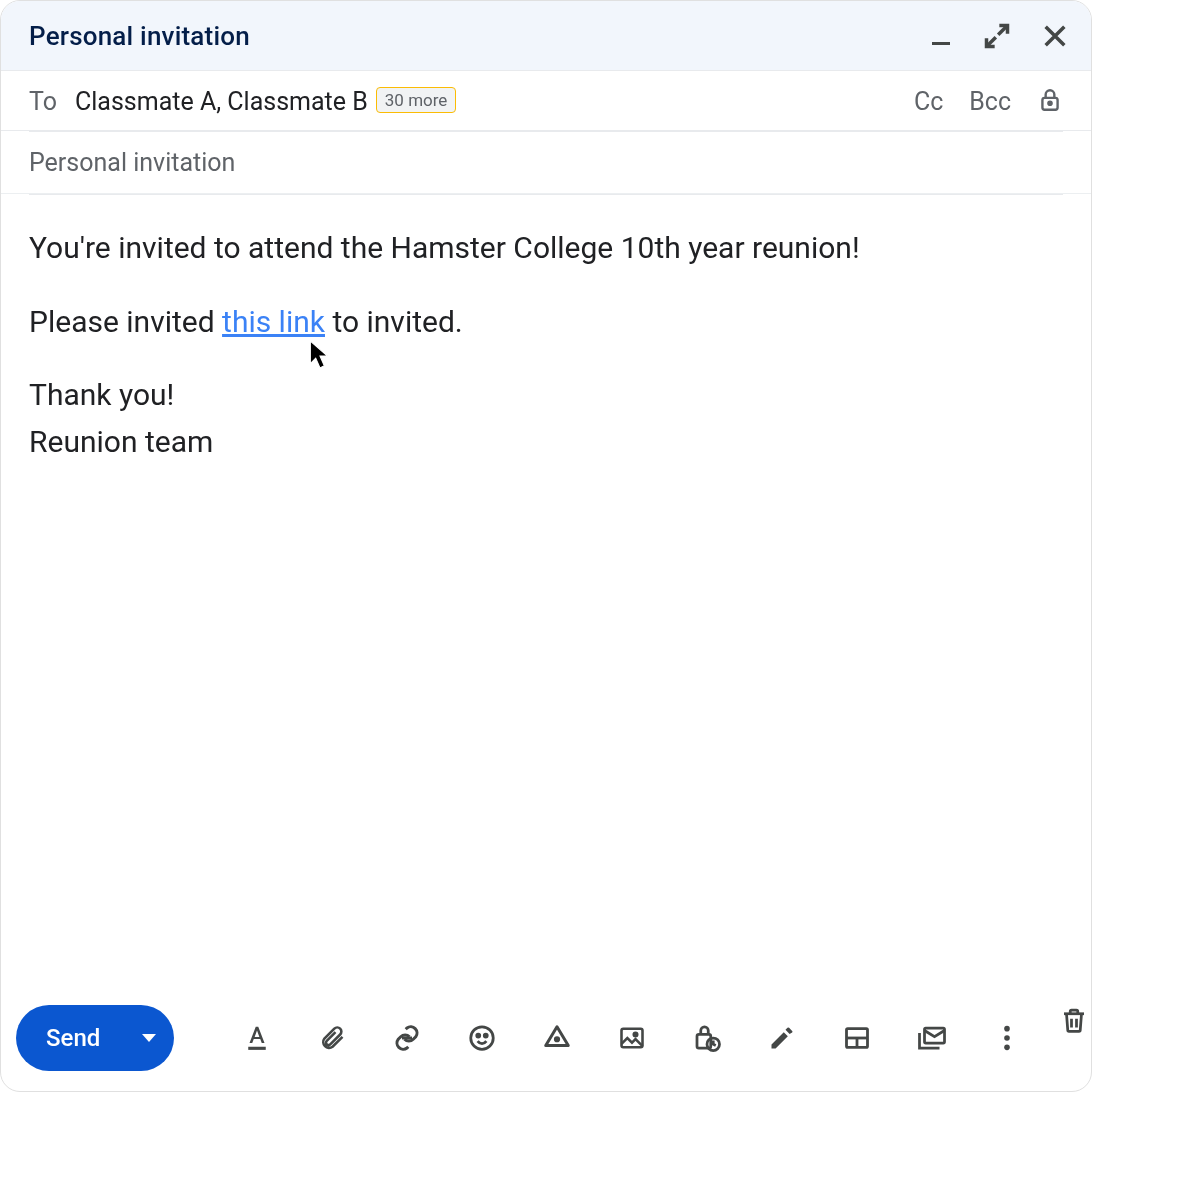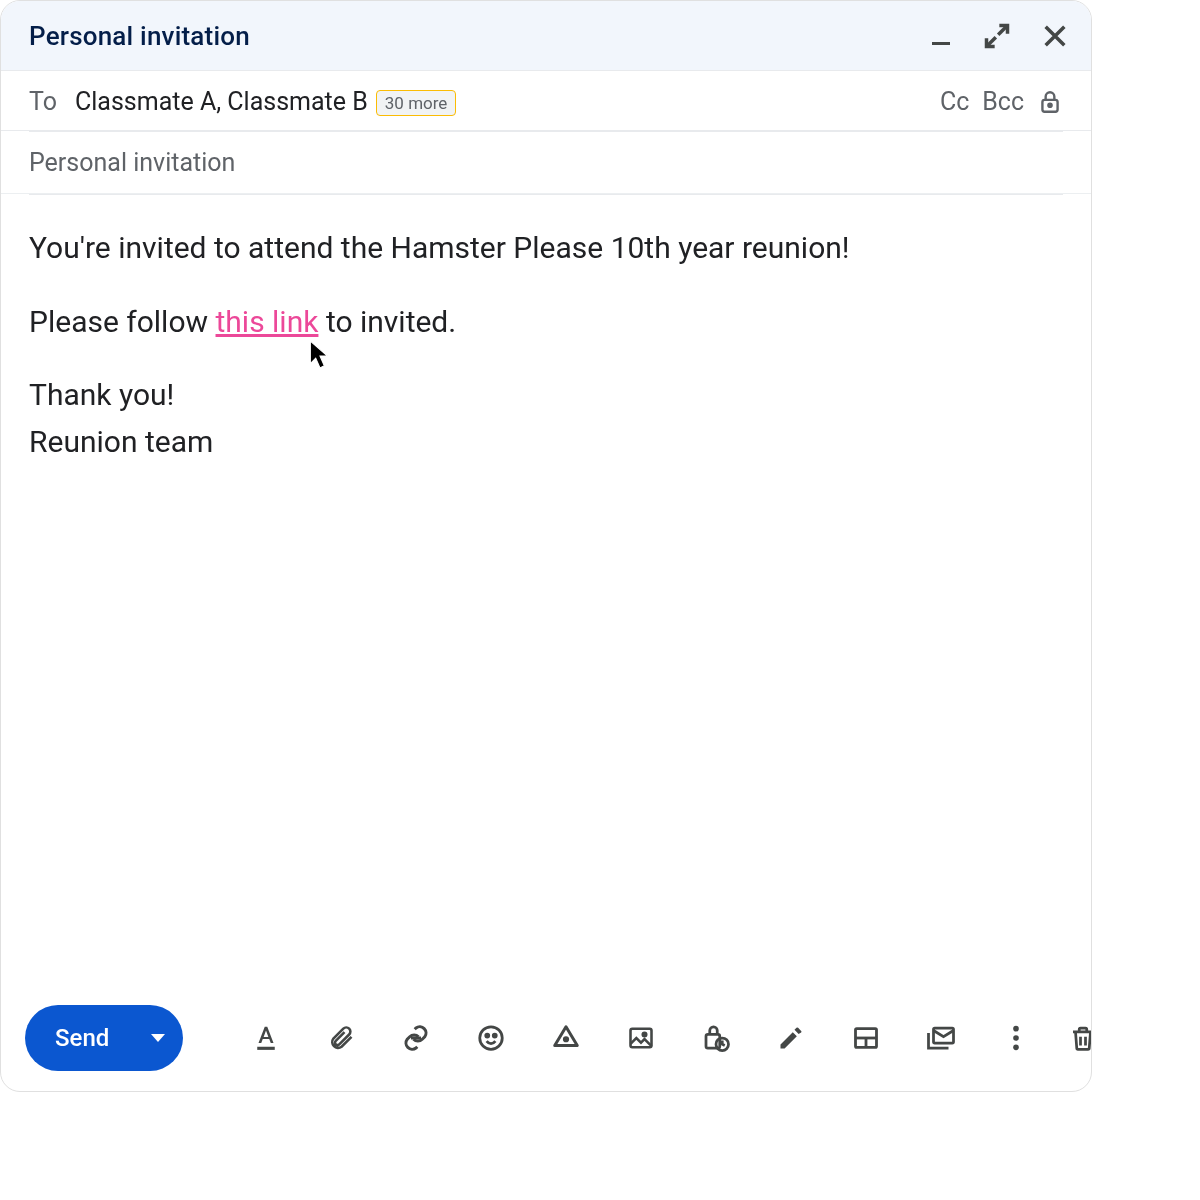--- a/index.html
+++ b/index.html
@@ -59,39 +59,39 @@
   .to-label {
     font-size: 25px;
     color: #5f6368;
     text-align: right;
   }
   .recipients-list {
     font-size: 25px;
     color: #202124;
     flex: 1;
     display: flex;
-    align-items: flex-end;
+    align-items: flex-start;
   }
   .recipients-names {
     color: #202124;
   }
   .more-chip {
     display: inline-block;
     margin-left: 8px;
     padding: 2px 8px;
     border: 1.5px solid #fbbc04;
     background: #f1f3f4;
     border-radius: 4px;
     font-size: 17px;
     color: #5f6368;
   }
   .cc-bcc {
     display: flex;
-    align-items: center;
-    gap: 13px;
+    align-items: flex-start;
+    gap: 26px;
     font-size: 25px;
     color: #5f6368;
   }
   .cc-bcc span { cursor: pointer; }
   .lock-icon { color: #5f6368; display:flex; align-items:center; }
   .subject-row {
     padding: 16px 28px 16px 28px;
     border-bottom: 1px solid #eceff1;
     font-size: 25px;
     color: #5f6368;
@@ -100,33 +100,32 @@
     flex: 1;
     padding: 30px 28px 0 28px;
     font-size: 30px;
     color: #202124;
     line-height: 1.52;
     position: relative;
   }
   .body-area p { margin-bottom: 28px; }
   .body-area .sig { margin-bottom: 12px; line-height: 1.55; }
   .body-area a {
-    color: #ec4899;
+    color: #3b82f6;
     text-decoration: underline;
   }
   .cursor {
     position: absolute;
     left: 308px;
     top: 145px;
     pointer-events: none;
   }
   .toolbar {
     display: flex;
-    align-items: center;
-    padding: 14px 28px 20px 24px;
+    padding: 14px 28px 20px 15px;
     gap: 17px;
   }
   .send-button {
     display: flex;
     align-items: center;
     background: #0b57d0;
     color: #fff;
     border-radius: 40px;
     height: 66px;
     padding: 0 0 0 30px;
@@ -207,23 +206,23 @@
     </span>
   </div>
   <div class="hr-inset"></div>
 
   <div class="subject-row">
     <span>Personal invitation</span>
   </div>
   <div class="hr-inset"></div>
 
   <div class="body-area">
-    <p>You're invited to attend the Hamster Please 10th year reunion!</p>
+    <p>You're invited to attend the Hamster College 10th year reunion!</p>
     <p>
-      <span>Please follow </span><a href="#">this link</a><span> to invited.</span>
+      <span>Please invited </span><a href="#">this link</a><span> to invited.</span>
     </p>
     <p class="sig">
       <span>Thank you!</span><br>
       <span>Reunion team</span>
     </p>
 
     <svg class="cursor" width="22" height="30" viewBox="0 0 20 28">
       <path d="M1 1 L1 22 L6 17 L10 26 L14 24 L10 15 L17 15 Z" fill="#000" stroke="#fff" stroke-width="1"></path>
     </svg>
   </div>

